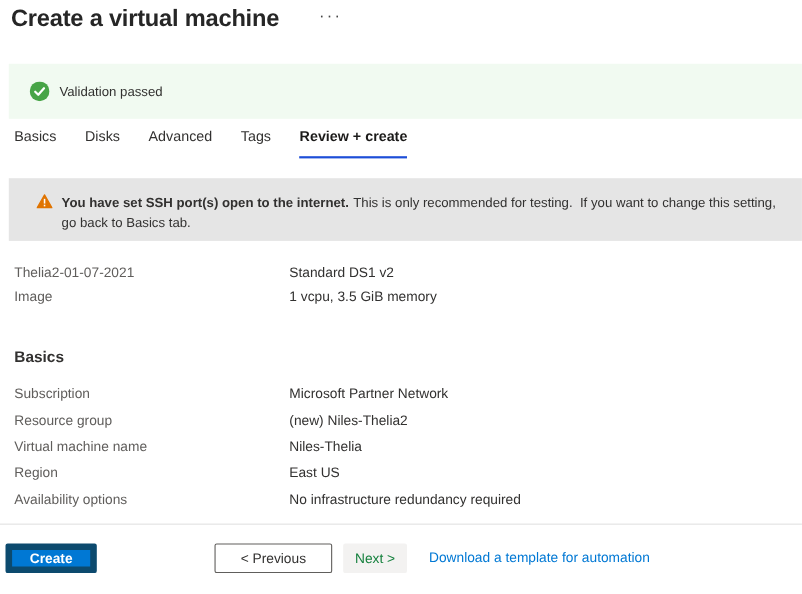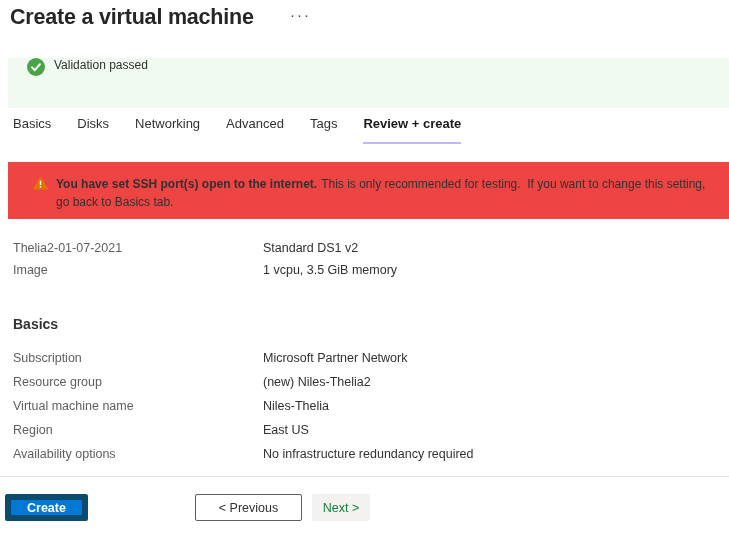--- a/index.html
+++ b/index.html
@@ -37,20 +37,21 @@
     font-family: inherit;
   }
 
   
   .banner-success {
     position: absolute;
     top: 58px; left: 8px; right: 0;
     height: 50px;
     background: #f1faf1;
     display: flex;
+    align-items: center;
     padding-left: 19px;
   }
   .check-icon { width: 18px; height: 18px; display: inline-block; }
   .banner-success .banner-text {
     margin-left: 9px;
     font-size: 12px;
     color: #323130;
   }
 
   
@@ -64,29 +65,29 @@
   .tab {
     font-size: 13px;
     color: #323130;
     padding-bottom: 8px;
     cursor: pointer;
     white-space: nowrap;
   }
   .tab.active {
     font-weight: 700;
     color: #1b1a19;
-    border-bottom: 2px solid #c4b5fd;
+    border-bottom: 2px solid #1d4ed8;
   }
 
   
   .banner-warning {
     position: absolute;
     top: 162px; left: 8px; right: 0;
     height: 57px;
-    background: #ef4444;
+    background: #e5e5e5;
     display: flex;
     align-items: flex-start;
     padding: 13px 20px 0 25px;
   }
   .warn-icon { width: 15px; height: 14px; display: inline-block; flex: 0 0 auto; margin-top: 1px; }
   .warning-body {
     margin-left: 8px;
     font-size: 12px;
     line-height: 18px;
     color: #323130;
@@ -177,21 +178,20 @@
         <circle cx="9" cy="9" r="9" fill="#47a447"></circle>
         <path d="M5 9.4 L7.8 12.2 L13 6.2" stroke="#fff" stroke-width="2" fill="none" stroke-linecap="round" stroke-linejoin="round"></path>
       </svg>
     </span>
     <span class="banner-text">Validation passed</span>
   </div>
 
   <nav class="tabs">
     <div class="tab">Basics</div>
     <div class="tab">Disks</div>
-    <div class="tab">Networking</div>
     <div class="tab">Advanced</div>
     <div class="tab">Tags</div>
     <div class="tab active">Review + create</div>
   </nav>
 
   <div class="banner-warning">
     <span class="warn-icon">
       <svg viewBox="0 0 16 14" width="15" height="14">
         <path d="M8 0.8 L15.2 13.2 H0.8 Z" fill="#e07400" stroke="#e07400" stroke-width="1.2" stroke-linejoin="round"></path>
         <rect x="7.25" y="4.6" width="1.5" height="4.6" fill="#fff"></rect>
@@ -231,14 +231,15 @@
   <div class="kv-row" style="top:447px">
     <span class="kv-label">Availability options</span>
     <span class="kv-value">No infrastructure redundancy required</span>
   </div>
 
   <div class="footer-divider"></div>
 
   <button class="btn btn-create">Create</button>
   <button class="btn btn-previous">&lt; Previous</button>
   <button class="btn btn-next" disabled="">Next &gt;</button>
+  <a class="download-link">Download a template for automation</a>
 
 </div>
 
 </body></html>

